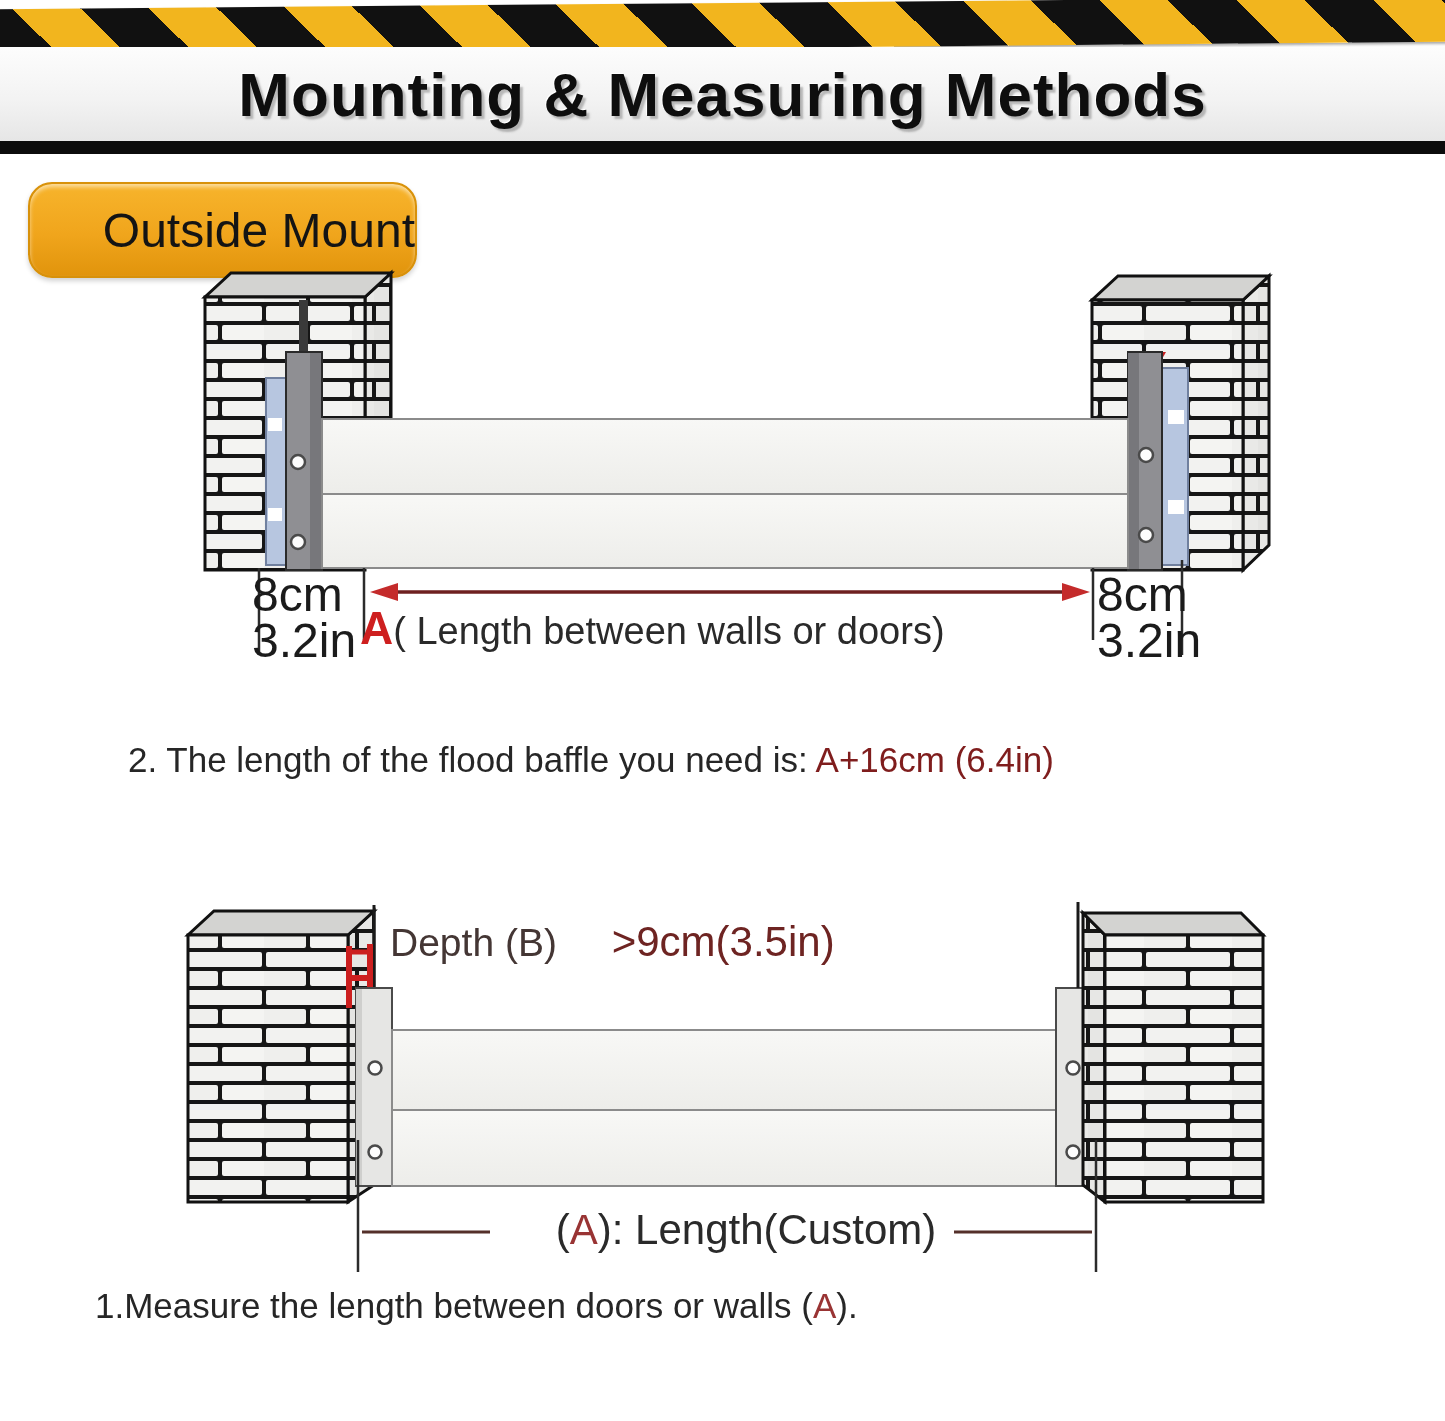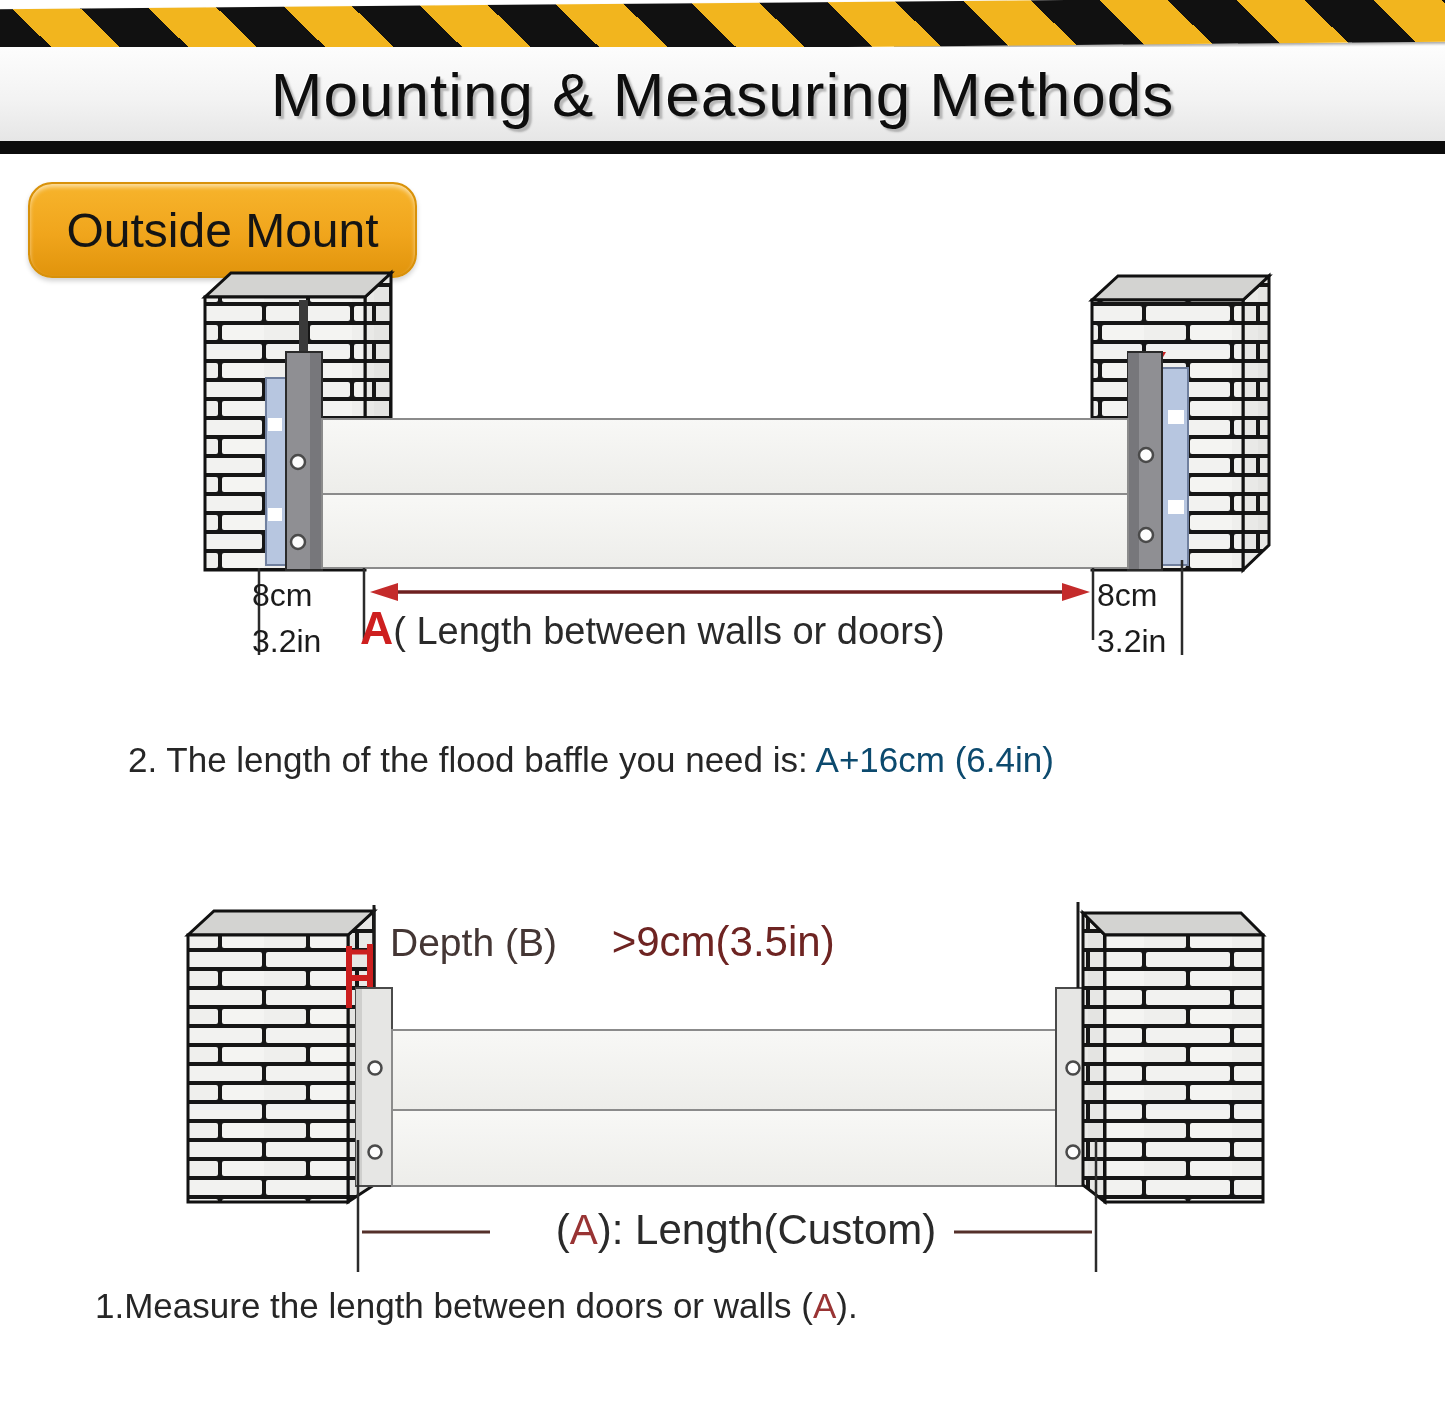--- a/index.html
+++ b/index.html
@@ -5,38 +5,38 @@
   html,body{margin:0;padding:0;background:#fff;}
   .page{position:relative;width:1445px;height:1421px;background:#fff;overflow:hidden;
         font-family:"Liberation Sans", sans-serif;}
   
   .hazard{position:absolute;left:-10px;top:3px;width:1465px;height:45px;
     background:repeating-linear-gradient(45deg,#111 0 48px,#F2B51E 48px 96px);
     transform:rotate(-0.5deg);box-shadow:0 2px 3px rgba(0,0,0,.35);}
   .titleband{position:absolute;left:0;top:47px;width:1445px;height:94px;
     background:linear-gradient(180deg,#FDFDFD 0%,#F3F3F3 55%,#E6E6E6 100%);
     display:flex;align-items:center;justify-content:center;}
-  .title{font-size:62px;font-weight:400;color:#0e0e0e;letter-spacing:1px;
+  .title{font-size:62px;font-weight:700;color:#0e0e0e;letter-spacing:1px;
     text-shadow:3px 3px 2px rgba(110,110,110,.45), -1px -1px 0 #ffffff;}
   .blackbar{position:absolute;left:0;top:141px;width:1445px;height:13px;background:#0c0c0c;}
   
   .seclabel{position:absolute;width:385px;height:92px;border-radius:24px;
     background:linear-gradient(180deg,#F7B42C 0%,#F0A51C 55%,#E1940C 100%);
-    border:2px solid #D8910A;display:flex;align-items:center;justify-content:center;
+    border:2px solid #D8910A;display:flex;align-items:center;justify-content:flex-end;
     font-size:48px;color:#141414;box-shadow:inset 0 3px 4px rgba(255,255,255,.55),0 3px 5px rgba(0,0,0,.18);}
   
   .diagram{position:absolute;left:0;width:1445px;height:400px;}
   
   .ov{position:absolute;color:#1f1f1f;white-space:nowrap;}
-  .dimblock{font-size:32px;line-height:46px;color:#1b1b1b;}
+  .dimblock{font-size:48px;line-height:46px;color:#1b1b1b;}
   .arrowlabel{left:360px;top:601px;width:740px;text-align:left;font-size:38px;color:#2a2a2a;}
   .arrowlabel .bigred{font-size:46px;font-weight:700;color:#CE1F1F;}
   .steps{font-size:35px;color:#262626;}
   .red-soft{color:#993434;}
-  .red-dark{color:#0c4a6e;}
+  .red-dark{color:#7f1d1d;}
   .depthlabel{left:390px;top:918px;font-size:39px;color:#443634;}
   .depthlabel .dred{font-size:42px;color:#6E2422;margin-left:44px;}
   .lenlabel{left:360px;top:1206px;width:740px;text-align:center;font-size:42px;color:#2a2a2a;margin-left:16px;}
   .center-steps{left:55px;top:1336px;width:1340px;text-align:center;white-space:normal;
     font-size:35px;line-height:40px;color:#262626;}
 </style>
 </head>
 <body>
 
 <div class="page">

